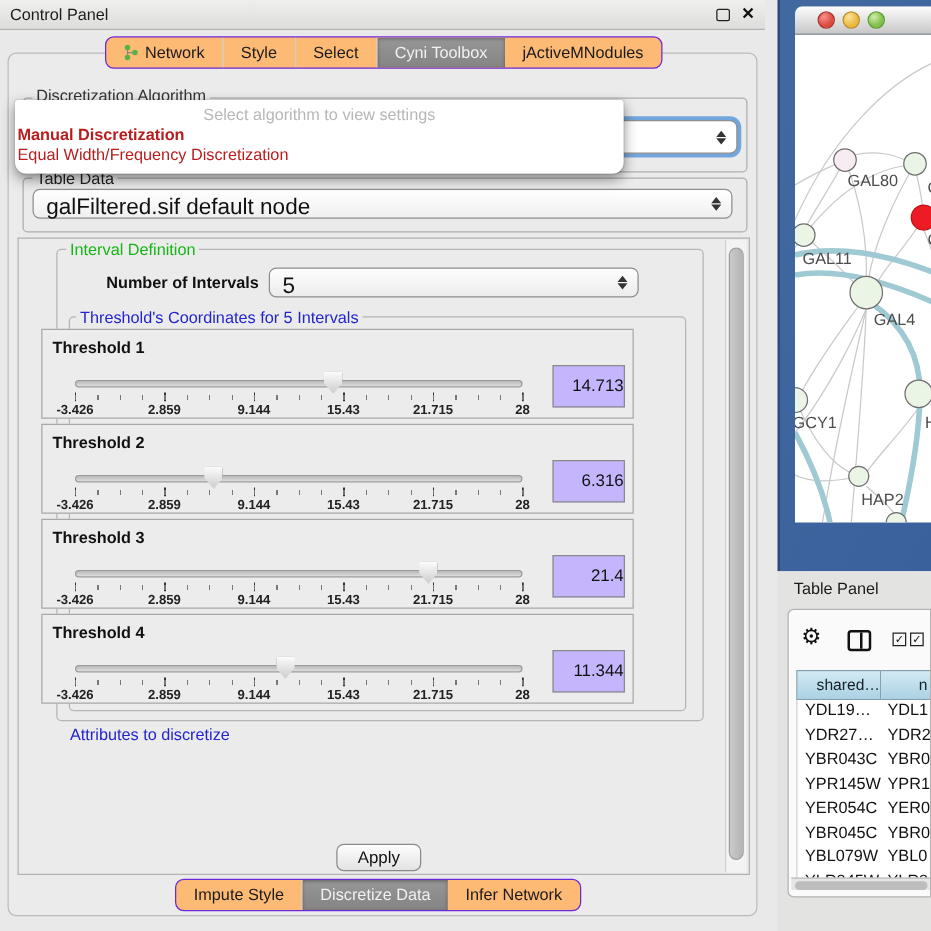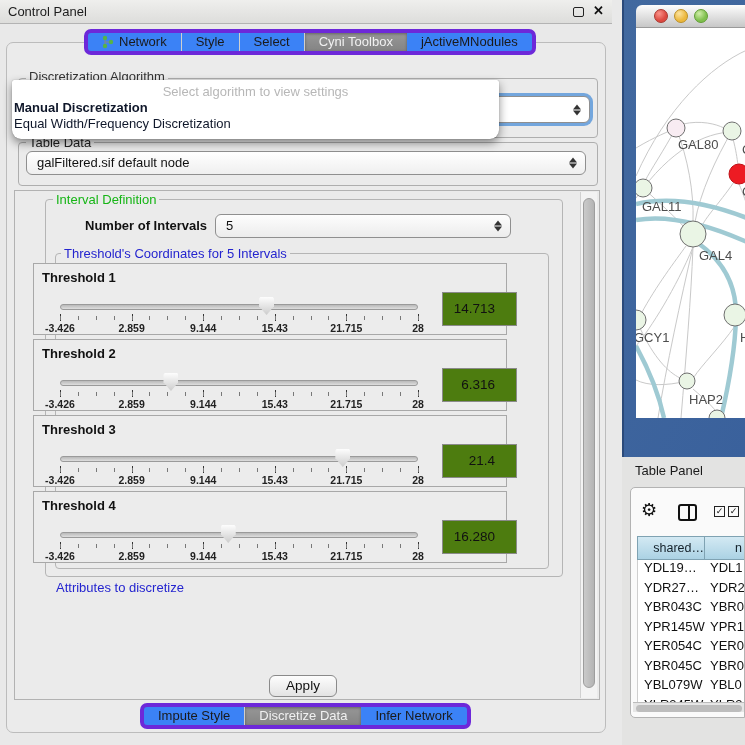--- a/index.html
+++ b/index.html
@@ -10,51 +10,51 @@
   
   .titlebar { position:absolute; left:0; top:0; width:612px; height:24px;
     background:linear-gradient(#efefed,#dddddb); border-bottom:1px solid #b3b3b3; }
   .titlebar .tp-title { position:absolute; left:8px; top:4px; font-size:13px; color:#1c1c1c; }
   .float-btn { position:absolute; right:28px; top:7px; width:11px; height:10px; border:1.5px solid #222; border-radius:2px; background:transparent; }
   .close-btn { position:absolute; right:8px; top:3px; font-size:13px; font-weight:bold; color:#111; }
 
   .outer-panel { position:absolute; left:6px; top:42px; width:600px; height:691px;
     background:#ebebeb; border:1px solid #bcbcbc; border-radius:7px; }
 
-  .tabgroup { position:absolute; display:flex; height:26px; background:#3b82f6;
-    border:4px solid #6d28d9; border-radius:7px; overflow:hidden; z-index:5; }
+  .tabgroup { position:absolute; display:flex; height:26px; background:#fdba74;
+    border:1px solid #6d28d9; border-radius:7px; overflow:hidden; z-index:5; }
   #top-tabs { left:84px; top:29px; }
   #bottom-tabs { left:140px; top:703px; }
   .tab { font-size:13px; color:#1a1a1a; padding:0 14px; line-height:24px; background:transparent; border-right:1px solid #cfcfcf; white-space:nowrap; display:flex; align-items:center; gap:5px; }
   .tab:last-child { border-right:none; }
   .tab.selected { background:linear-gradient(#979797,#848484); color:#f1f1f1; border-right:none; box-shadow:inset 0 1px 3px rgba(0,0,0,.35); }
   .net-icon { width:12px; height:14px; display:inline-block; }
 
   
   .groupbox { position:absolute; border:1px solid #aeaeae; border-radius:4px; }
   .group-label { position:absolute; font-size:13px; background:#ebebeb; padding:0 3px; white-space:nowrap; }
   .green-label { color:#16b516; }
   .blue-label { color:#2424cf; }
 
   
-  .combo { position:absolute; background:linear-gradient(#ffffff,#efefef); border:1px solid #8f8f8f; border-radius:6px; font-size:13px;text-align:center; }
+  .combo { position:absolute; background:linear-gradient(#ffffff,#efefef); border:1px solid #8f8f8f; border-radius:6px; font-size:18px;text-align:center; }
   .combo .combo-text { position:absolute; left:10px; top:3px; white-space:nowrap; }
   .spinner { position:absolute; right:8px; top:50%; transform:translateY(-50%); display:flex; flex-direction:column; gap:1px; }
   .spinner i { width:0; height:0; border-left:4px solid transparent; border-right:4px solid transparent; }
   .spinner .up { border-bottom:5px solid #333; }
   .spinner .dn { border-top:5px solid #333; }
 
   .algo-combo-focus { position:absolute; left:26px; top:96px; width:564px; height:27px;
     background:#fff; border:1px solid #8f8f8f; border-radius:6px; box-shadow:0 0 0 3px rgba(94,154,219,.85); z-index:2; }
 
   
   .popup { position:absolute; left:12px; top:80px; width:487px; height:59px; background:#fff;
     border-radius:2px 2px 9px 9px; box-shadow:0 4px 10px rgba(0,0,0,.45), 0 0 1px rgba(0,0,0,.4); z-index:50; }
   .popup .hint { display:block; text-align:center; color:#b7b7b7; font-size:13px; padding-top:4px; }
-  .popup .item { display:block; font-size:13px; padding:1px 2px 0 2px; color:#0f172a; white-space:nowrap; }
+  .popup .item { display:block; font-size:13px; padding:1px 2px 0 2px; color:#b91c1c; white-space:nowrap; }
   .popup .item.bold { font-weight:bold; }
 
   
   .scrollpane { position:absolute; left:14px; top:190px; width:586px; height:510px;
     border:1px solid #b2b2b2; background:#ebebeb; overflow:hidden; }
   .vscrollbar { position:absolute; right:2px; top:1px; width:17px; height:506px; background:#f3f3f3; border-left:1px solid #d0d0d0; }
   .vscrollbar .thumb { position:absolute; left:2px; top:6px; width:12px; height:490px;
     background:linear-gradient(90deg,#cacaca,#b4b4b4); border:1px solid #9d9d9d; border-radius:7px; }
 
   
@@ -64,22 +64,22 @@
     background:linear-gradient(#b9b9b9,#dedede); }
   .thumb-sl { position:absolute; top:33px; width:15px; height:18px;
     background:linear-gradient(#fdfdfd,#cccccc); filter:drop-shadow(0 0 0.6px #555);
     clip-path:polygon(8% 0,92% 0,100% 10%,100% 52%,50% 100%,0 52%,0 10%); }
   .ticks-minor { position:absolute; left:26px; top:52px; width:359px; height:4px;
     background:repeating-linear-gradient(to right,#787878 0,#787878 1px,transparent 1px,transparent 17.9px); }
   .ticks-major { position:absolute; left:26px; top:50px; width:359px; height:7px;
     background:repeating-linear-gradient(to right,#333 0,#333 1px,transparent 1px,transparent 71.6px); }
   .scale { position:absolute; left:26px; top:58px; width:358px; height:12px; }
   .scale span { position:absolute; transform:translateX(-50%); font-size:10.5px; font-weight:bold; color:#222; white-space:nowrap; }
-  .value-box { position:absolute; left:408px; top:28px; width:75px; height:34px; background:#4d7c0f; border:1px solid #8a8a8a;
-    font-size:13.5px; text-align:right; line-height:32px; padding-right:21px; }
+  .value-box { position:absolute; left:408px; top:28px; width:58px; height:34px; background:#c4b5fd; border:1px solid #8a8a8a;
+    font-size:13.5px; text-align:right; line-height:32px; padding-right:0; }
 
   
   .attr-list { position:absolute; left:10px; top:36px; width:462px; height:50px; background:#fff; border:1px solid #bbb; overflow:hidden; }
   .attr-list .li { font-size:13px; padding:1px 0 1px 10px; white-space:nowrap; }
   .attr-scroll { position:absolute; left:472px; top:36px; width:14px; height:50px; background:#eee; border:1px solid #c4c4c4; }
   .attr-scroll .thumb { position:absolute; left:2px; top:2px; width:8px; height:22px; background:#b2b2b2; border-radius:4px; }
 
   .apply-btn { position:absolute; left:254px; top:484px; width:68px; height:22px;
     background:linear-gradient(#fdfdfd,#e3e3e3); border:1px solid #8a8a8a; border-radius:6px;
     font-size:13.5px; text-align:center; line-height:20px; }
@@ -250,21 +250,21 @@
       <div class="ticks-major"></div>
         <div class="ticks-minor"></div>
       <div class="scale">
           <span style="left: 0%;">-3.426</span>
           <span style="left: 20%;">2.859</span>
           <span style="left: 40%;">9.144</span>
           <span style="left: 60%;">15.43</span>
           <span style="left: 80%;">21.715</span>
           <span style="left: 100%;">28</span>
         </div>
-      <div class="value-box">16.280</div>
+      <div class="value-box">11.344</div>
     </div>
 
     <span class="group-label blue-label" style="left:38px; top:389px;">Attributes to discretize</span>
 
     <div class="apply-btn">Apply</div>
 
     <div class="vscrollbar">
         <div class="thumb"></div>
       </div>
   </div>

